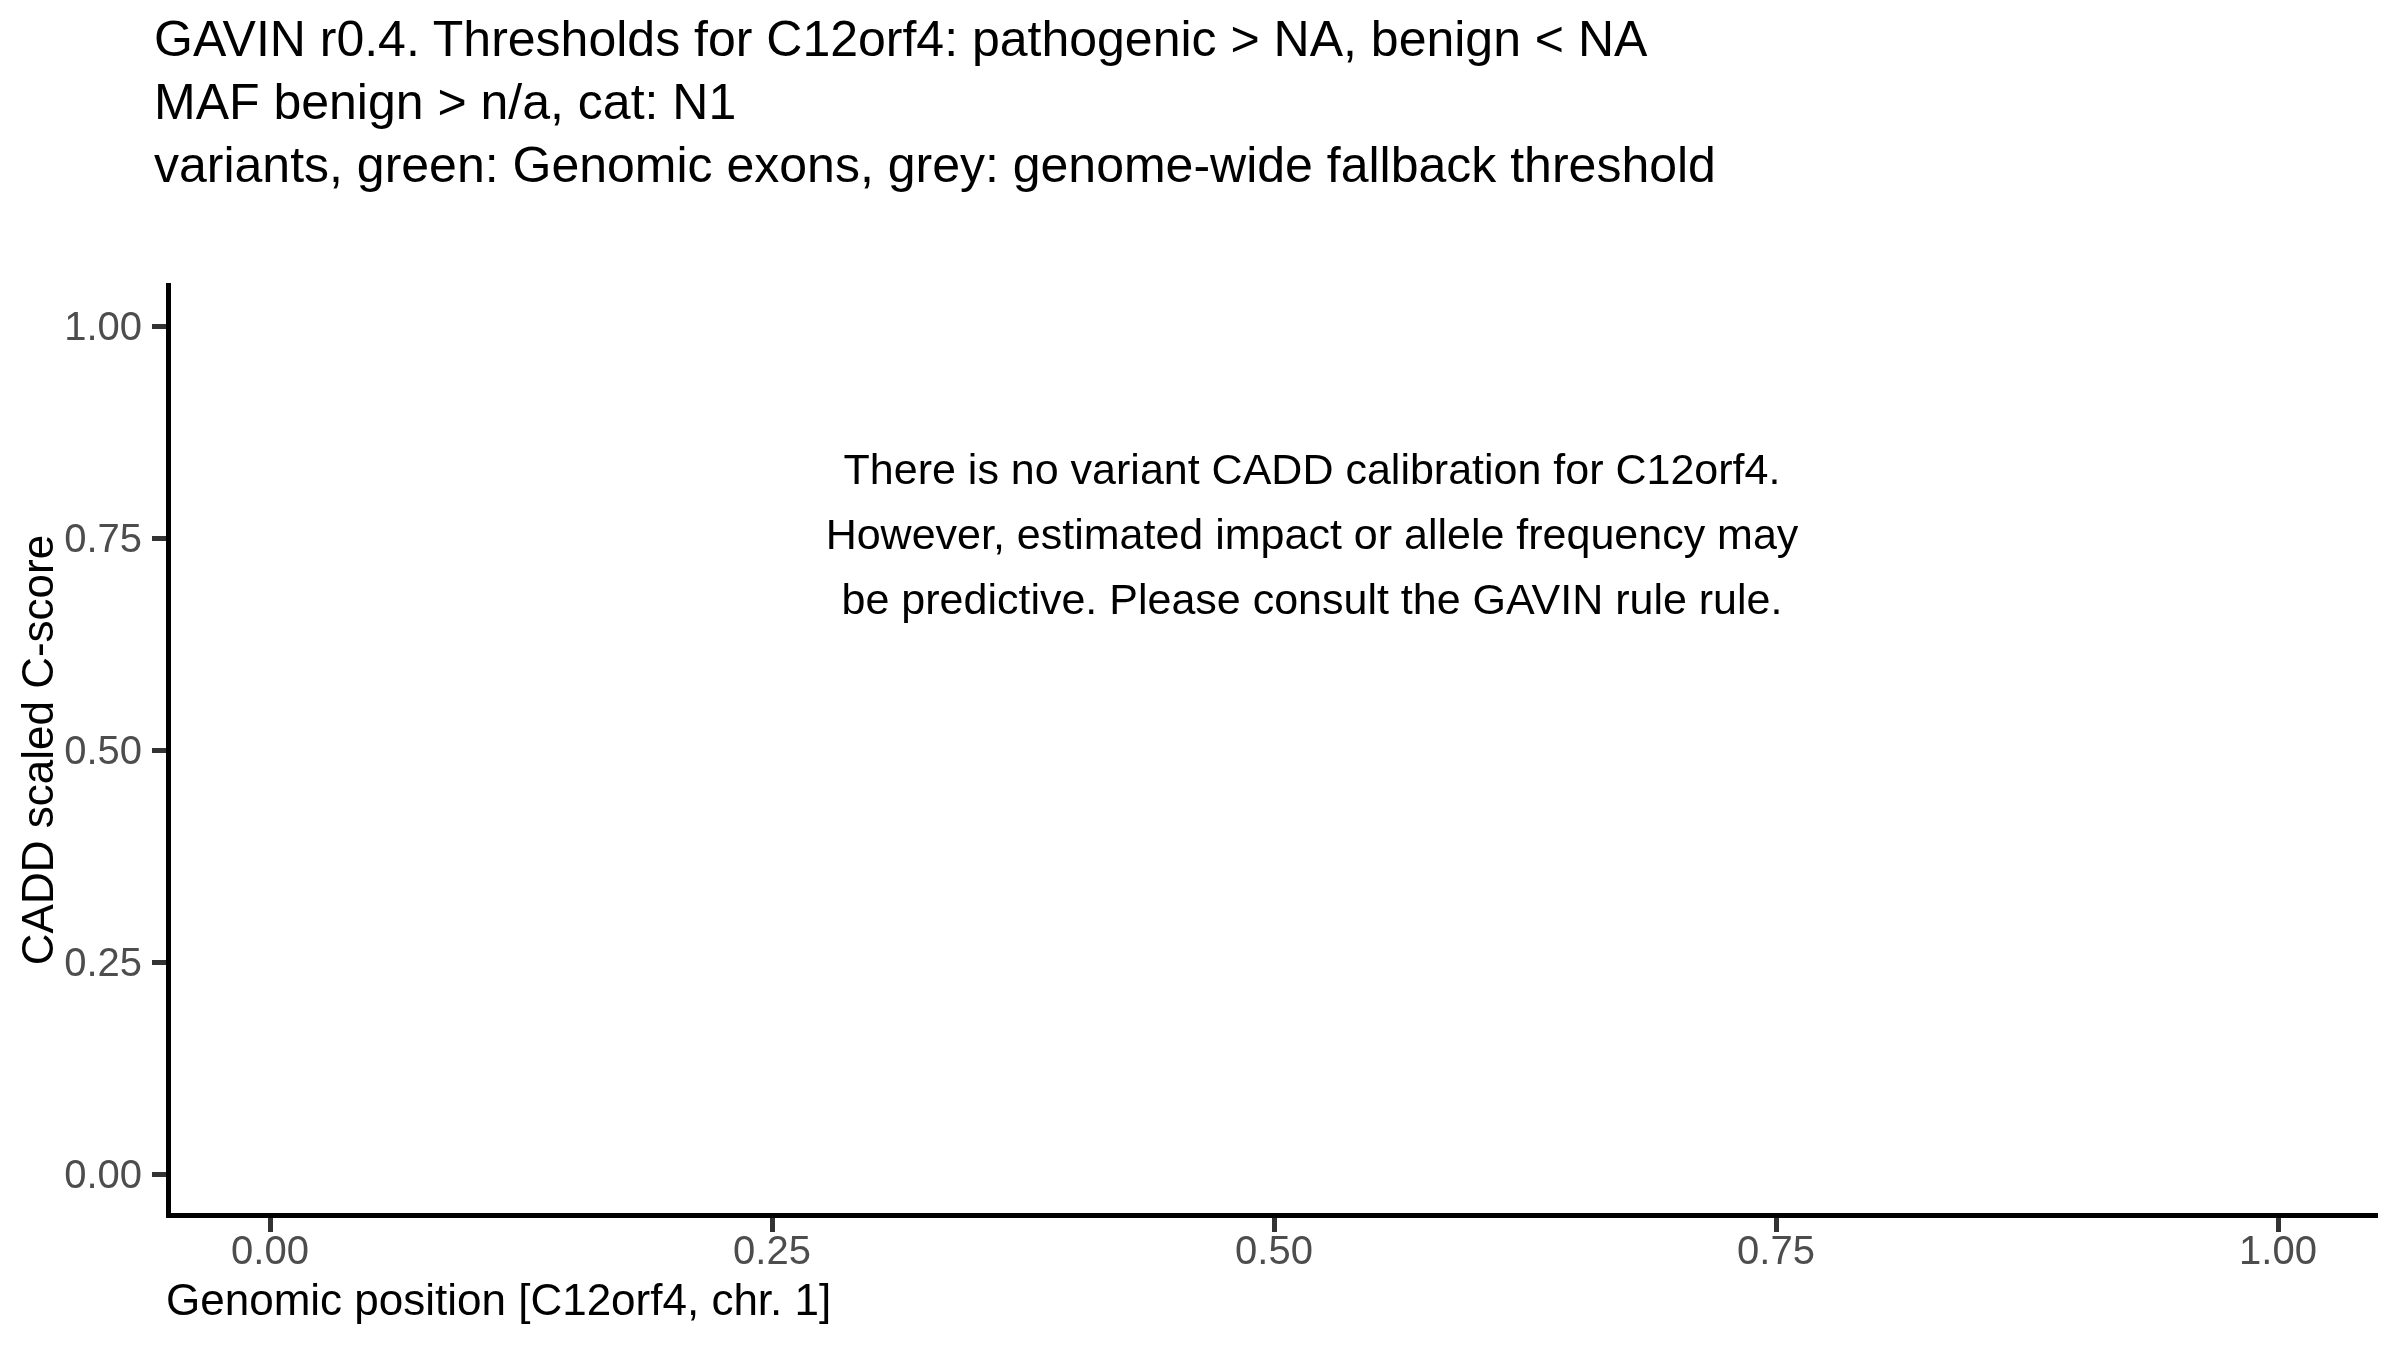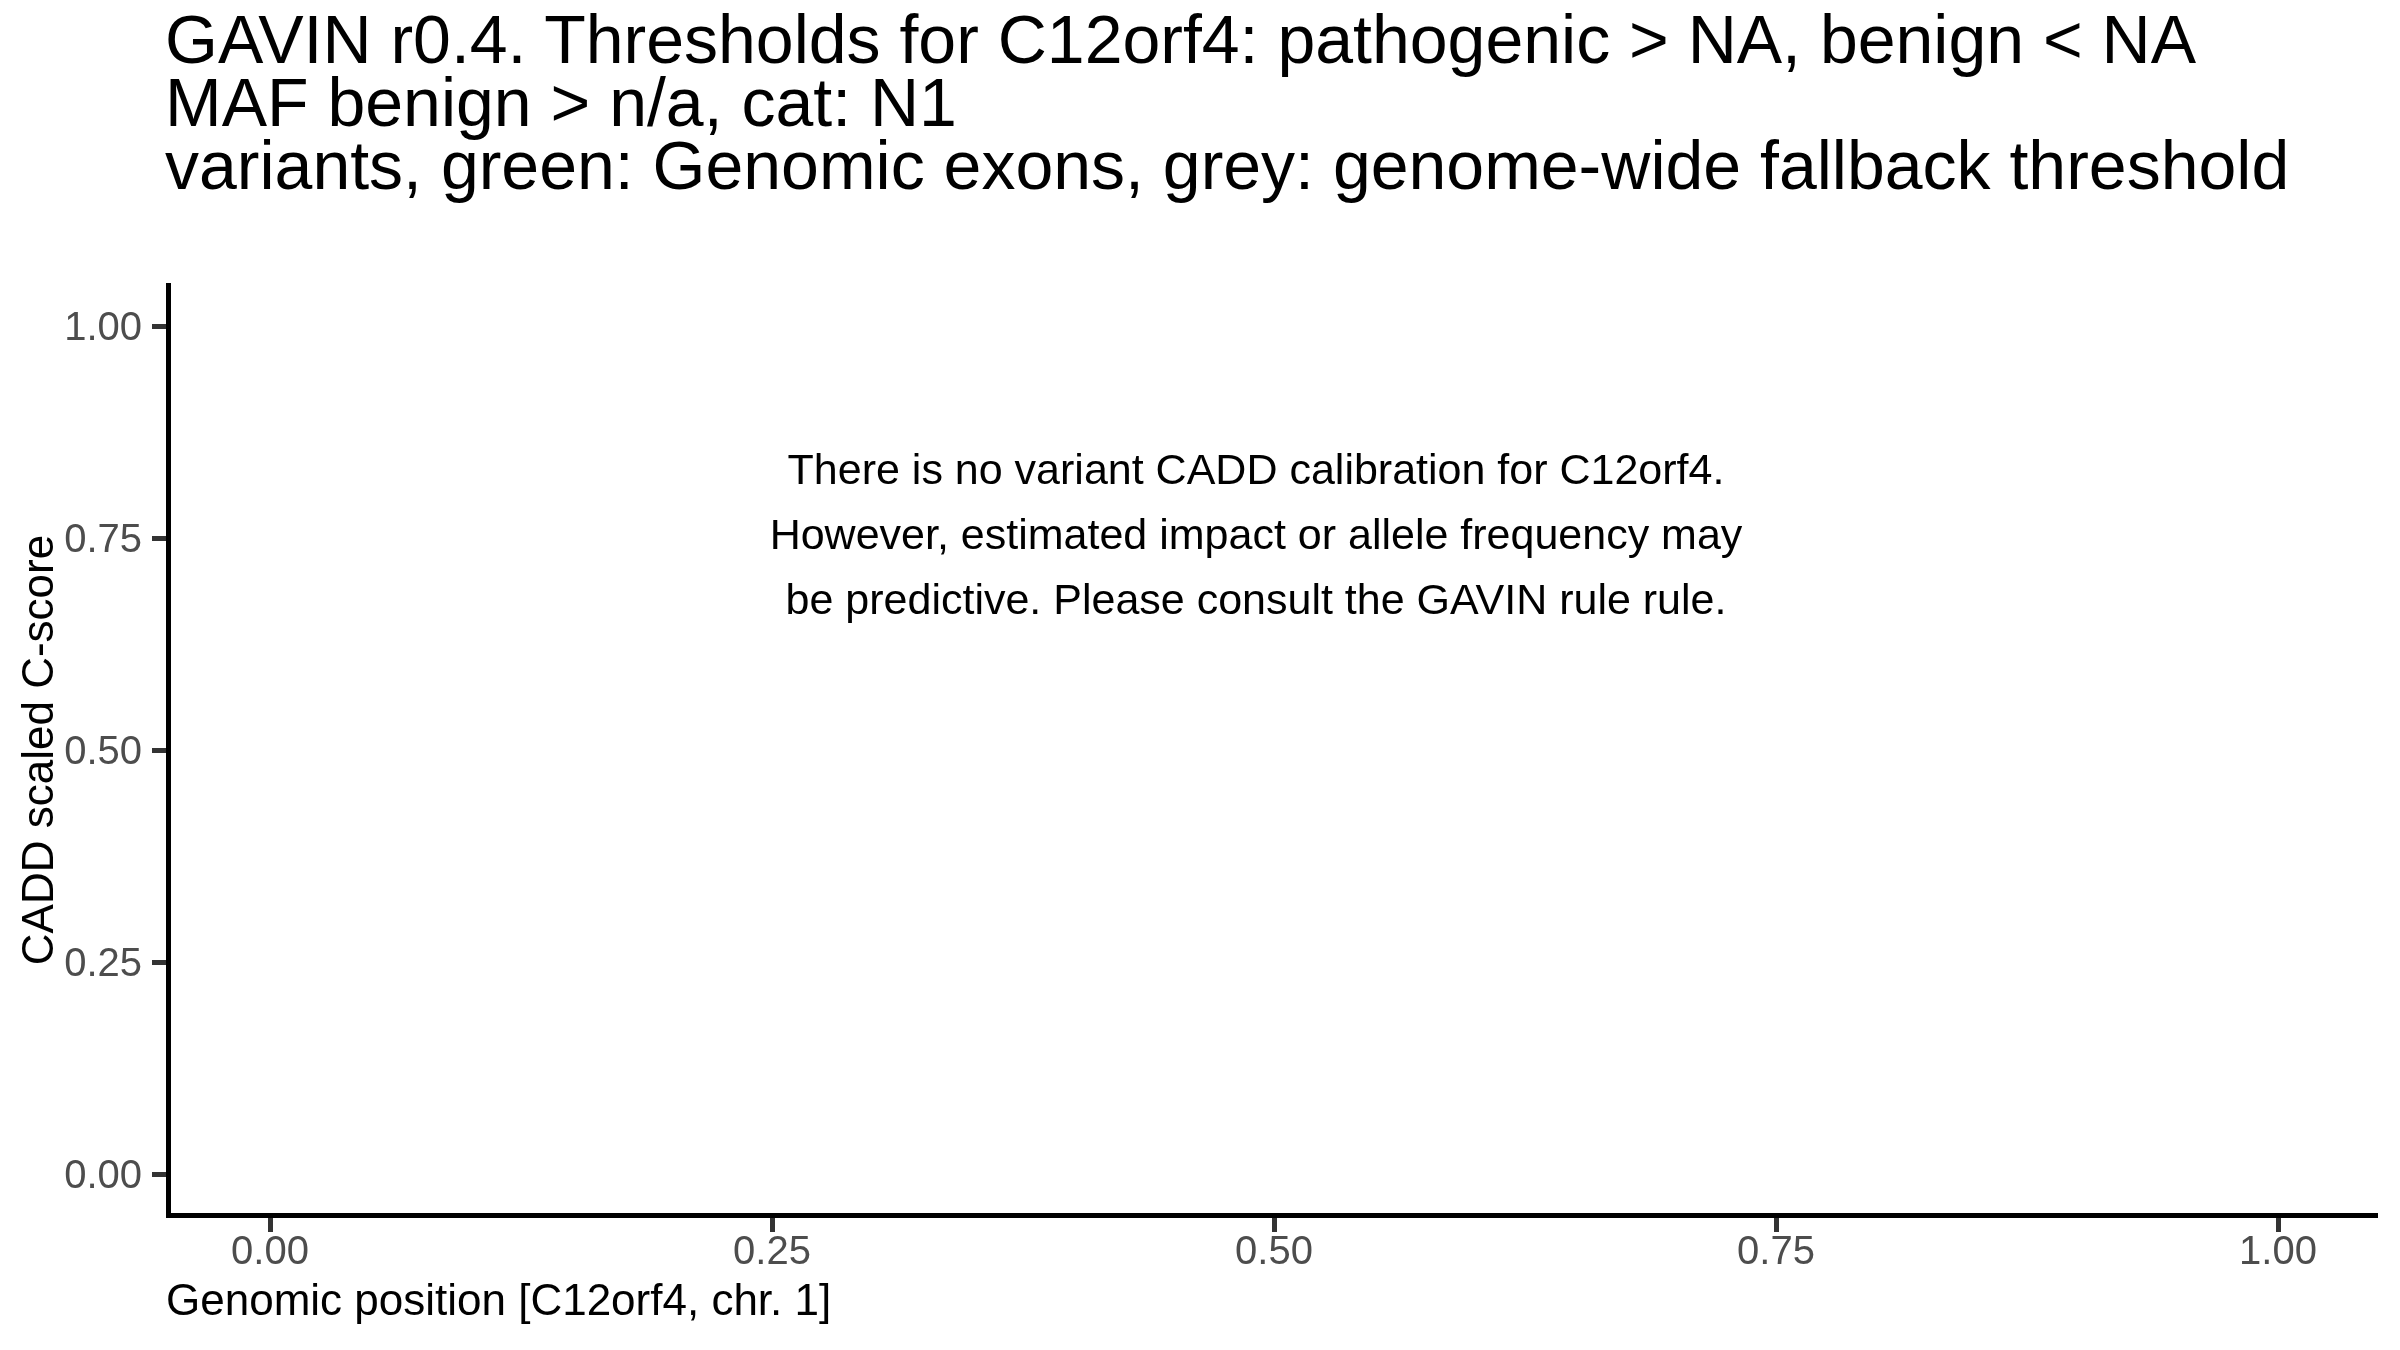--- a/index.html
+++ b/index.html
@@ -7,23 +7,23 @@
     position: relative;
     width: 2400px;
     height: 1350px;
     background: #ffffff;
     font-family: "Liberation Sans", "DejaVu Sans", sans-serif;
     overflow: hidden;
   }
   
   .plot-title {
     position: absolute;
-    left: 165px;
+    left: 154px;
     top: 8px;
-    font-size: 68px;
+    font-size: 50px;
     line-height: 63px;
     color: #000000;
     white-space: nowrap;
   }
   
   .y-axis-line {
     position: absolute;
     left: 166px; top: 283px;
     width: 5px; height: 935px;
     background: #000000;
@@ -86,21 +86,21 @@
     font-size: 44px;
     line-height: 52px;
     color: #000000;
     text-align: center;
     transform: rotate(-90deg);
     white-space: nowrap;
   }
   
   .panel-annotation {
     position: absolute;
-    left: 656px; top: 437px;
+    left: 712px; top: 437px;
     width: 1200px;
     font-size: 43px;
     line-height: 65px;
     color: #000000;
     text-align: center;
     white-space: nowrap;
   }
 </style>
 </head>
 <body>

